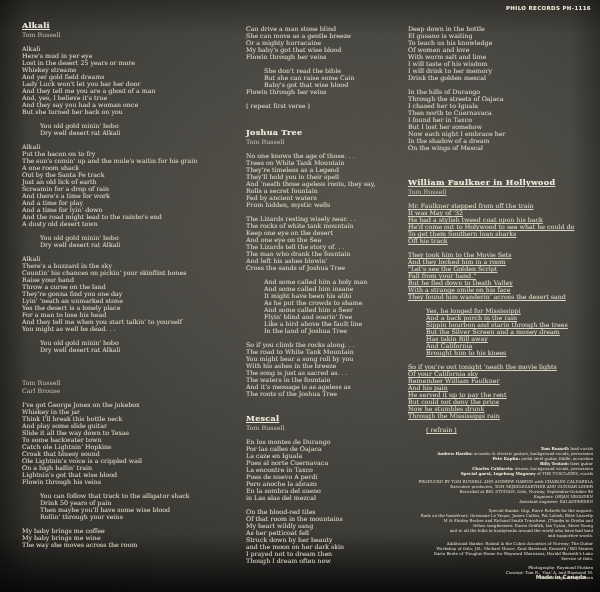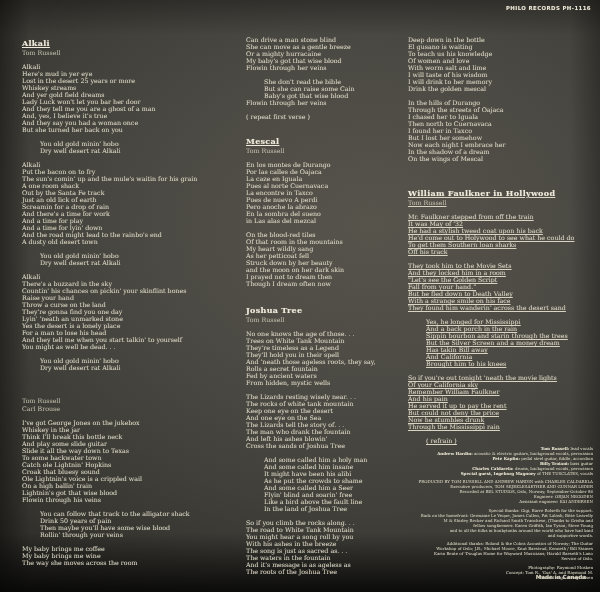--- a/index.html
+++ b/index.html
@@ -16,21 +16,21 @@
   .col{position:absolute;}
   #col0{left:22px;top:20px;width:218px;}
   #col1{left:246px;top:18px;width:178px;}
   #col2{left:408px;top:18px;width:188px;}
   .song-title{
     font-weight:bold;font-size:8px;letter-spacing:0.3px;color:#efeadb;
     text-shadow:0 0 1px rgba(235,230,210,0.45);
   }
   .song-title.u{text-decoration:underline;}
   .byline{font-size:6.3px;line-height:7px;color:#c9c4b2;margin-top:1px;}
-  .section{margin-top:18px;}
+  .section{margin-top:0;}
   .section + .section{margin-top:22px;}
   .stanza{margin-top:7px;}
   .stanza.ind{padding-left:18px;}
   .line{
     font-size:6.3px;line-height:7px;white-space:nowrap;
     text-shadow:0 0 0.8px rgba(230,225,205,0.38);
   }
   #philo{
     position:absolute;top:5px;right:9px;
     font-family:"DejaVu Sans","Liberation Sans",sans-serif;
@@ -160,20 +160,64 @@
           <div class="line">But she can raise some Cain</div>
           <div class="line">Baby's got that wise blood</div>
         </div>
         <div class="stanza" style="margin-top: 0px;">
           <div class="line">Flowin through her veins</div>
         </div>
         <div class="stanza">
           <div class="line">( repeat first verse )</div>
         </div>
       </div>
+      <div class="section" style="margin-top: 18px;">
+        <div class="song-title">Joshua Tree</div>
+        <div class="byline">Tom Russell</div>
+        <div class="stanza">
+          <div class="line">No one knows the age of those. . .</div>
+          <div class="line">Trees on White Tank Mountain</div>
+          <div class="line">They're timeless as a Legend</div>
+          <div class="line">They'll hold you in their spell</div>
+          <div class="line">And 'neath those ageless roots, they say,</div>
+          <div class="line">Rolls a secret fountain</div>
+          <div class="line">Fed by ancient waters</div>
+          <div class="line">From hidden, mystic wells</div>
+        </div>
+        <div class="stanza">
+          <div class="line">The Lizards resting wisely near. . .</div>
+          <div class="line">The rocks of white tank mountain</div>
+          <div class="line">Keep one eye on the desert</div>
+          <div class="line">And one eye on the Sea</div>
+          <div class="line">The Lizards tell the story of. . .</div>
+          <div class="line">The man who drank the fountain</div>
+          <div class="line">And left his ashes blowin'</div>
+          <div class="line">Cross the sands of Joshua Tree</div>
+        </div>
+        <div class="stanza ind">
+          <div class="line">And some called him a holy man</div>
+          <div class="line">And some called him insane</div>
+          <div class="line">It might have been his alibi</div>
+          <div class="line">As he put the crowds to shame</div>
+          <div class="line">And some called him a Seer</div>
+          <div class="line">Flyin' blind and soarin' free</div>
+          <div class="line">Like a bird above the fault line</div>
+          <div class="line">In the land of Joshua Tree</div>
+        </div>
+        <div class="stanza">
+          <div class="line">So if you climb the rocks along. . .</div>
+          <div class="line">The road to White Tank Mountain</div>
+          <div class="line">You might hear a song roll by you</div>
+          <div class="line">With his ashes in the breeze</div>
+          <div class="line">The song is just as sacred as. . .</div>
+          <div class="line">The waters in the fountain</div>
+          <div class="line">And it's message is as ageless as</div>
+          <div class="line">The roots of the Joshua Tree</div>
+        </div>
+      </div>
       <div class="section" style="margin-top: 16px;">
         <div class="song-title u">Mescal</div>
         <div class="byline">Tom Russell</div>
         <div class="stanza">
           <div class="line">En los montes de Durango</div>
           <div class="line">Por las calles de Oajaca</div>
           <div class="line">La caze en Iguala</div>
           <div class="line">Pues al norte Cuernavaca</div>
           <div class="line">La encontre in Taxco</div>
           <div class="line">Pues de nuevo A perdi</div>
@@ -183,64 +227,20 @@
         </div>
         <div class="stanza">
           <div class="line">On the blood-red tiles</div>
           <div class="line">Of that room in the mountains</div>
           <div class="line">My heart wildly sang</div>
           <div class="line">As her petticoat fell</div>
           <div class="line">Struck down by her beauty</div>
           <div class="line">and the moon on her dark skin</div>
           <div class="line">I prayed not to dream then</div>
           <div class="line">Though I dream often now</div>
-        </div>
-      </div>
-      <div class="section" style="margin-top: 18px;">
-        <div class="song-title">Joshua Tree</div>
-        <div class="byline">Tom Russell</div>
-        <div class="stanza">
-          <div class="line">No one knows the age of those. . .</div>
-          <div class="line">Trees on White Tank Mountain</div>
-          <div class="line">They're timeless as a Legend</div>
-          <div class="line">They'll hold you in their spell</div>
-          <div class="line">And 'neath those ageless roots, they say,</div>
-          <div class="line">Rolls a secret fountain</div>
-          <div class="line">Fed by ancient waters</div>
-          <div class="line">From hidden, mystic wells</div>
-        </div>
-        <div class="stanza">
-          <div class="line">The Lizards resting wisely near. . .</div>
-          <div class="line">The rocks of white tank mountain</div>
-          <div class="line">Keep one eye on the desert</div>
-          <div class="line">And one eye on the Sea</div>
-          <div class="line">The Lizards tell the story of. . .</div>
-          <div class="line">The man who drank the fountain</div>
-          <div class="line">And left his ashes blowin'</div>
-          <div class="line">Cross the sands of Joshua Tree</div>
-        </div>
-        <div class="stanza ind">
-          <div class="line">And some called him a holy man</div>
-          <div class="line">And some called him insane</div>
-          <div class="line">It might have been his alibi</div>
-          <div class="line">As he put the crowds to shame</div>
-          <div class="line">And some called him a Seer</div>
-          <div class="line">Flyin' blind and soarin' free</div>
-          <div class="line">Like a bird above the fault line</div>
-          <div class="line">In the land of Joshua Tree</div>
-        </div>
-        <div class="stanza">
-          <div class="line">So if you climb the rocks along. . .</div>
-          <div class="line">The road to White Tank Mountain</div>
-          <div class="line">You might hear a song roll by you</div>
-          <div class="line">With his ashes in the breeze</div>
-          <div class="line">The song is just as sacred as. . .</div>
-          <div class="line">The waters in the fountain</div>
-          <div class="line">And it's message is as ageless as</div>
-          <div class="line">The roots of the Joshua Tree</div>
         </div>
       </div>
     </div>
   <div class="col" id="col2">
       <div class="section">
         <div class="stanza">
           <div class="line">Deep down in the bottle</div>
           <div class="line">El gusano is waiting</div>
           <div class="line">To teach us his knowledge</div>
           <div class="line">Of women and love</div>

